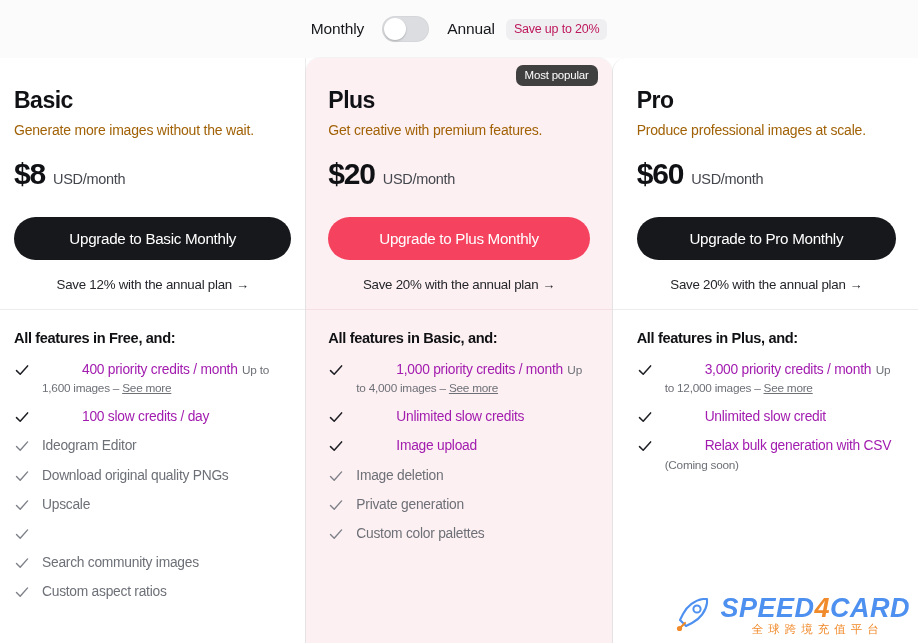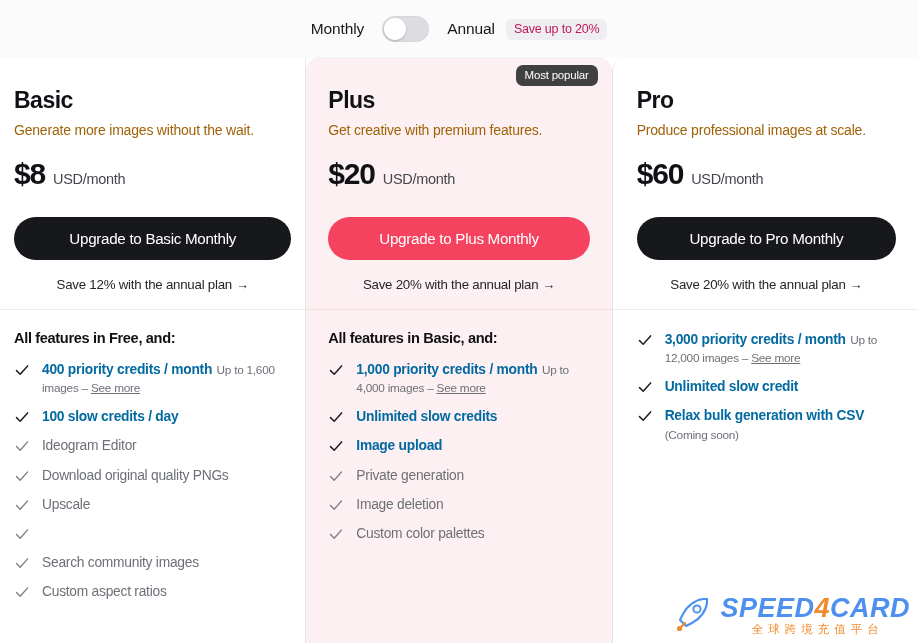--- a/index.html
+++ b/index.html
@@ -190,22 +190,23 @@
   .check svg { display: block; }
 
   .feat-text { min-width: 0; }
   .feat-label {
     font-size: 13.8px;
     letter-spacing: -0.25px;
     line-height: 1.25;
     color: #6d7077;
   }
   .feat.strong .feat-label {
-    color: #0369a1;
-    font-weight: 700;
+    color: #a21caf;
+    font-weight: 400;
+    margin-left: 40px;
   }
   .feat-sub {
     margin-top: 2px;
     font-size: 11.8px;
     color: #6d7077;
     letter-spacing: -0.25px;
   }
   .feat-sub .see-more {
     text-decoration: underline;
     cursor: pointer;
@@ -421,32 +422,32 @@
           </span>
         </div>
 
         <div class="feat">
           <span class="check">
             <svg width="16" height="16" viewBox="0 0 16 16">
                 <path d="M2.5 8.6 L6.2 12.2 L13.6 3.9" fill="none" stroke="#7d8088" stroke-width="1.4" stroke-linecap="round" stroke-linejoin="round"></path>
               </svg>
           </span>
           <span class="feat-text">
+            <span class="feat-label">Image deletion</span>
+          </span>
+        </div>
+
+        <div class="feat">
+          <span class="check">
+            <svg width="16" height="16" viewBox="0 0 16 16">
+                <path d="M2.5 8.6 L6.2 12.2 L13.6 3.9" fill="none" stroke="#7d8088" stroke-width="1.4" stroke-linecap="round" stroke-linejoin="round"></path>
+              </svg>
+          </span>
+          <span class="feat-text">
             <span class="feat-label">Private generation</span>
-          </span>
-        </div>
-
-        <div class="feat">
-          <span class="check">
-            <svg width="16" height="16" viewBox="0 0 16 16">
-                <path d="M2.5 8.6 L6.2 12.2 L13.6 3.9" fill="none" stroke="#7d8088" stroke-width="1.4" stroke-linecap="round" stroke-linejoin="round"></path>
-              </svg>
-          </span>
-          <span class="feat-text">
-            <span class="feat-label">Image deletion</span>
           </span>
         </div>
 
         <div class="feat">
           <span class="check">
             <svg width="16" height="16" viewBox="0 0 16 16">
                 <path d="M2.5 8.6 L6.2 12.2 L13.6 3.9" fill="none" stroke="#7d8088" stroke-width="1.4" stroke-linecap="round" stroke-linejoin="round"></path>
               </svg>
           </span>
           <span class="feat-text">
@@ -466,20 +467,21 @@
         </div>
         <button class="cta">Upgrade to Pro Monthly</button>
         <div class="annual-link">
           <span>Save 20% with the annual plan</span><span class="arrow">→</span>
         </div>
       </div>
 
       <div class="divider"></div>
 
       <div class="features">
+        <div class="features-title">All features in Plus, and:</div>
 
         <div class="feat strong">
           <span class="check">
             <svg width="16" height="16" viewBox="0 0 16 16">
                 <path d="M2.5 8.6 L6.2 12.2 L13.6 3.9" fill="none" stroke="#1d1f24" stroke-width="1.5" stroke-linecap="round" stroke-linejoin="round"></path>
               </svg>
           </span>
           <span class="feat-text">
             <span class="feat-label">3,000 priority credits / month</span>
             <span class="feat-sub"><span>Up to 12,000 images – </span><span class="see-more">See more</span></span>

